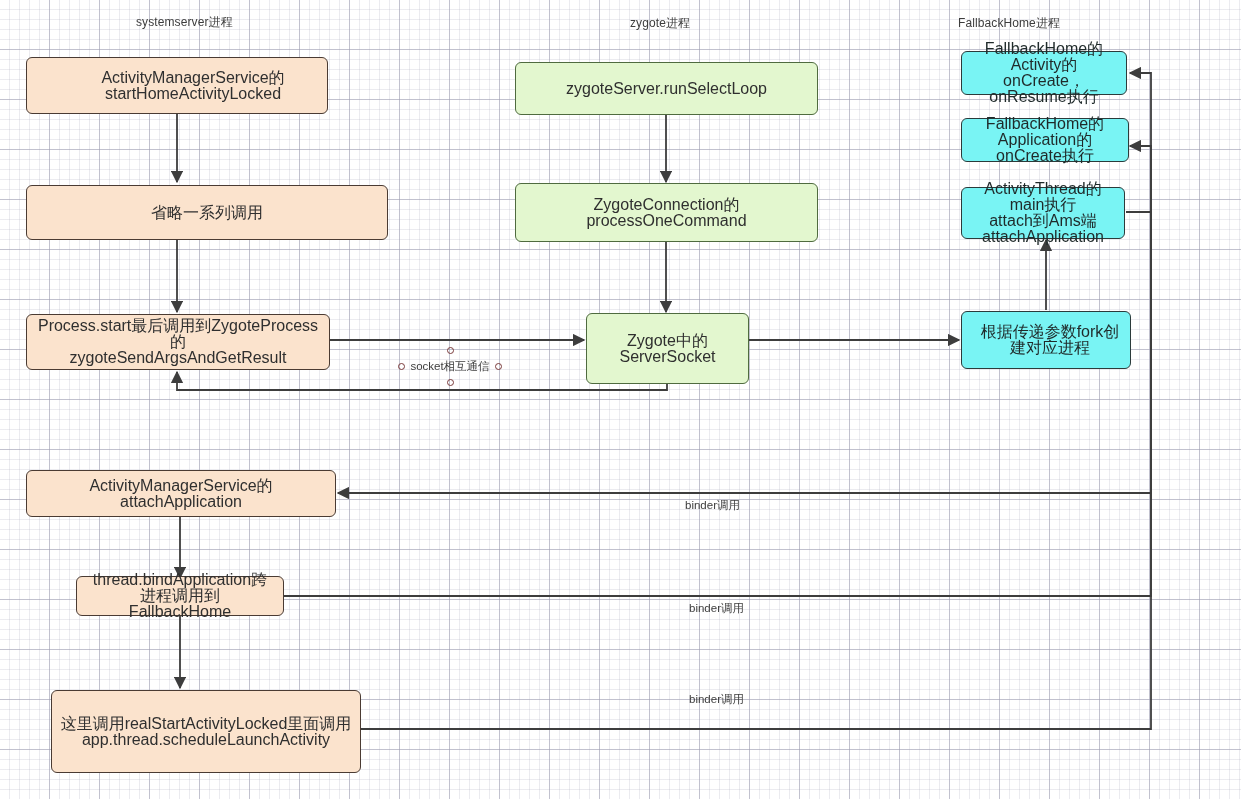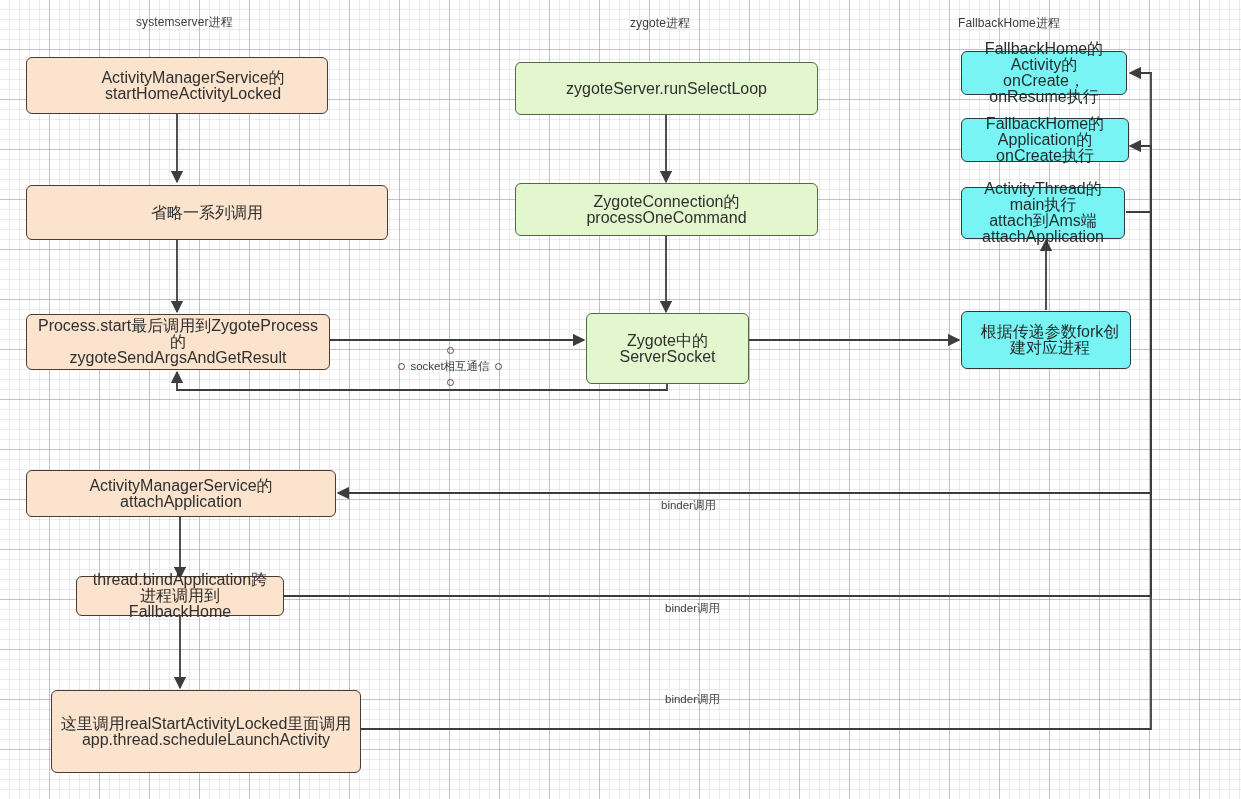--- a/index.html
+++ b/index.html
@@ -75,20 +75,21 @@
     color: #1f2a2a;
   }
 
   
   .edge-label {
     position: absolute;
     font-size: 11.5px;
     color: #3d3d3d;
     white-space: nowrap;
     z-index: 4;
+    margin-left: 24px;
   }
 
   .socket-group {
     position: absolute;
     z-index: 4;
     width: 120px;
     height: 48px;
   }
   .socket-group .txt {
     position: absolute;
@@ -163,21 +164,21 @@
   <div class="node peach" style="left:26px; top:470px; width:310px; height:47px;">ActivityManagerService的attachApplication</div>
 
   <div class="node peach" style="left:76px; top:576px; width:208px; height:40px;">thread.bindApplication跨进程调用到
 FallbackHome</div>
 
   <div class="node peach" style="left:51px; top:690px; width:310px; height:83px;">这里调用realStartActivityLocked里面调用
 app.thread.scheduleLaunchActivity</div>
 
   <div class="node green" style="left:515px; top:62px; width:303px; height:53px;">zygoteServer.runSelectLoop</div>
 
-  <div class="node green" style="left:515px; top:183px; width:303px; height:53px;">ZygoteConnection的processOneCommand</div>
+  <div class="node green" style="left:515px; top:183px; width:303px; height:59px;">ZygoteConnection的processOneCommand</div>
 
   <div class="node green" style="left:586px; top:313px; width:163px; height:71px;">Zygote中的ServerSocket</div>
 
   <div class="node cyan" style="left:961px; top:51px; width:166px; height:44px;">FallbackHome的Activity的
 onCreate，onResume执行</div>
 
   <div class="node cyan" style="left:961px; top:118px; width:168px; height:44px;">FallbackHome的Application的
 onCreate执行</div>
 
   <div class="node cyan" style="left:961px; top:187px; width:164px; height:52px;">ActivityThread的main执行

